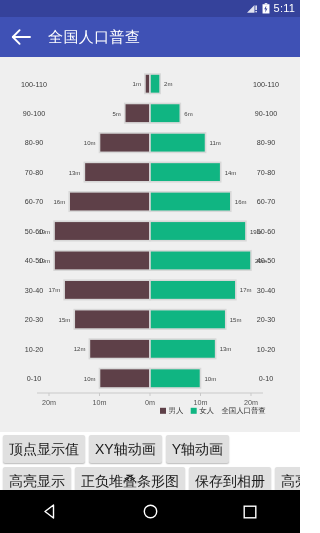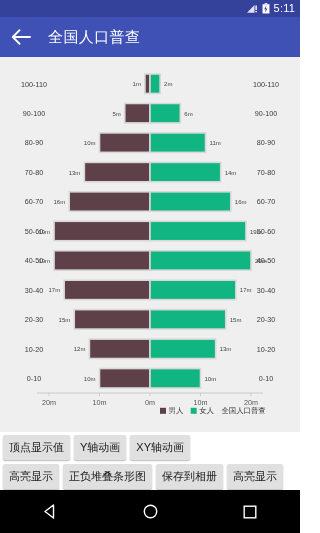--- a/index.html
+++ b/index.html
@@ -41,21 +41,21 @@
   .chart-svg { display:block; }
 
   
   .btnpanel {
     position:absolute; left:0; bottom:43px; width:300px; height:58px;
     background:#ffffff; padding:3px 3px 0 3px;
   }
   .btnrow { display:flex; gap:4px; margin-bottom:4px; justify-content:flex-start; }
   .btn {
     background:#e0e0e0; color:#1a1a1a;
-    font-size:11px; line-height:1;
+    font-size:14px; line-height:1;
     padding:7px 6px; border:none; border-radius:2px;
     box-shadow:0 1px 1.5px rgba(0,0,0,.28);
     white-space:nowrap; cursor:pointer; flex:0 0 auto;
     font-family:"Liberation Sans","DejaVu Sans",sans-serif;
   }
 
   
   .navbar {
     position:absolute; left:0; bottom:0; width:300px; height:43px;
     background:#000000; display:flex; align-items:center;
@@ -201,22 +201,22 @@
         <text x="168.5" y="356" font-size="7.4" fill="#333" text-anchor="start" font-family="&quot;Liberation Sans&quot;,&quot;DejaVu Sans&quot;,sans-serif">男人</text>
         <rect x="190.7" y="350.8" width="6" height="6" fill="#10B582"></rect>
         <text x="199.2" y="356" font-size="7.4" fill="#333" text-anchor="start" font-family="&quot;Liberation Sans&quot;,&quot;DejaVu Sans&quot;,sans-serif">女人</text>
         <text x="221.39999999999998" y="356" font-size="7.4" fill="#333" text-anchor="start" font-family="&quot;Liberation Sans&quot;,&quot;DejaVu Sans&quot;,sans-serif">全国人口普查</text>
       </svg>
   </div>
 
   <div class="btnpanel">
     <div class="btnrow" id="btnrow1">
         <button class="btn">顶点显示值</button>
+        <button class="btn">XY轴动画</button>
         <button class="btn">Y轴动画</button>
-        <button class="btn">XY轴动画</button>
       </div>
     <div class="btnrow" id="btnrow2">
         <button class="btn">高亮显示</button>
         <button class="btn">正负堆叠条形图</button>
         <button class="btn">保存到相册</button>
         <button class="btn">高亮显示</button>
       </div>
   </div>
 
   <div class="navbar">

